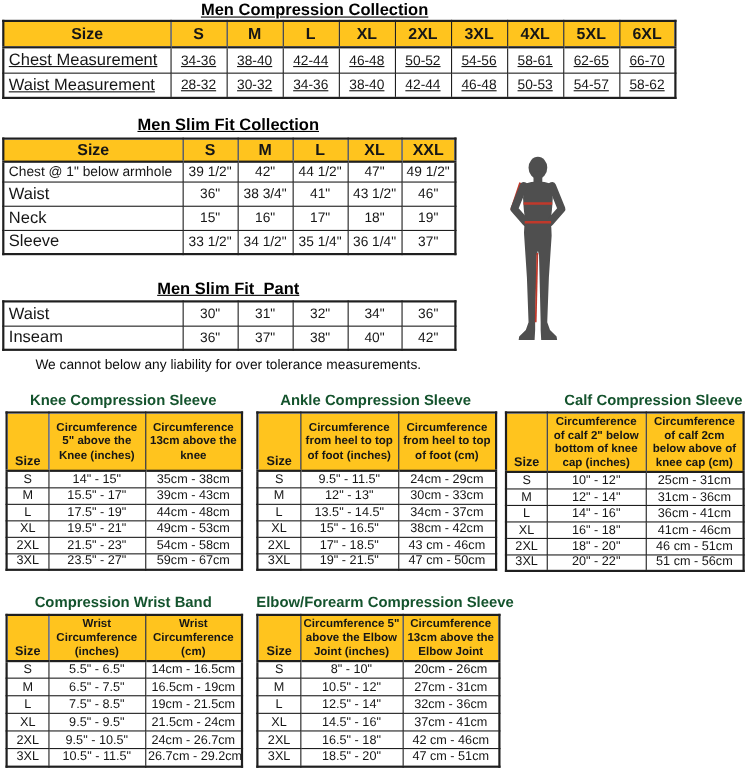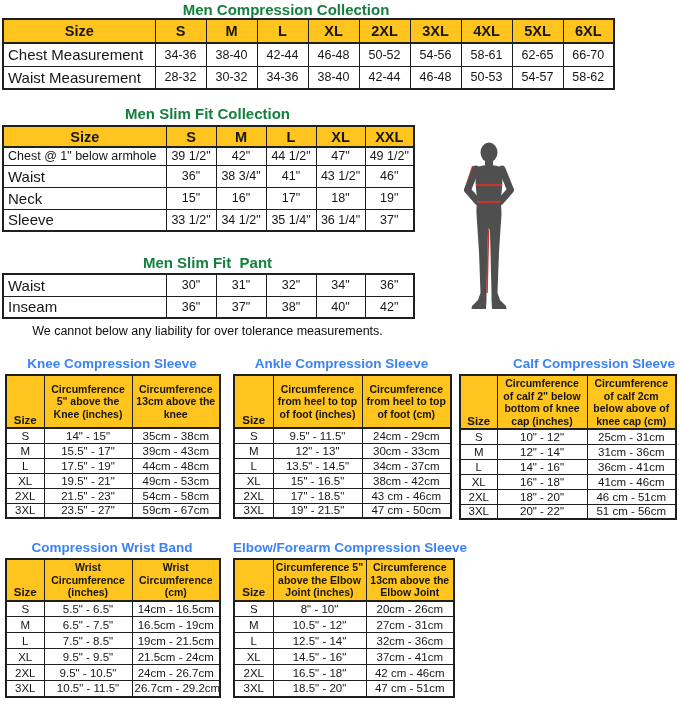--- a/index.html
+++ b/index.html
@@ -2,32 +2,32 @@
 <html style="--gold: #ffc41e; --line: #1f1f1f; --ink: #161616;"><head>
 <meta charset="utf-8">
 <style>
   :root { --gold:#ffc41e; --line:#1f1f1f; --ink:#161616; }
   * { box-sizing: border-box; margin:0; padding:0; }
   html,body { background:#fff; }
   body { font-family:"Liberation Sans", sans-serif; color:var(--ink); }
   #page { position:relative; width:679px; height:708px; background:#fff; overflow:hidden; }
   .abs { position:absolute; }
 
-  .main-title { font-size:15px; font-weight:700; color:#15803d; text-align:center; white-space:pre; }
-  .sec-title  { font-size:13.5px; font-weight:700; color:#3b82f6; text-align:center; white-space:nowrap; }
+  .main-title { font-size:15px; font-weight:700; color:#000000; text-align:center; white-space:pre;text-decoration:underline; }
+  .sec-title  { font-size:13.5px; font-weight:700; color:#14532d; text-align:center; white-space:nowrap; }
 
   table { border-collapse:collapse; table-layout:fixed; }
   .tbl  { border:2px solid var(--line); background:#fff; }
   .tbl th, .tbl td { border:1px solid var(--line); padding:0 2px; overflow:hidden; white-space:nowrap; }
   .tbl thead th { background:var(--gold); font-weight:700; text-align:center; border-bottom-width:2px; }
 
   
   .t-comp { width:613px; }
   .t-comp thead th { height:24px; font-size:14.5px; }
-  .t-comp td { height:23px; font-size:12.5px; text-align:center; }
+  .t-comp td { height:23px; font-size:12.5px; text-align:center;text-decoration:underline; }
   .t-comp td:first-child { text-align:left; font-size:15px; padding-left:4px; }
 
   .t-slim, .t-pant { width:411px; }
   .t-slim thead th { height:21px; font-size:14.5px; }
   .t-slim td, .t-pant td { height:22px; font-size:12.5px; text-align:center; }
   .t-slim td:first-child, .t-pant td:first-child { text-align:left; font-size:15px; padding-left:4px; }
   .t-slim tbody tr:first-child td { height:18px; }
   .t-slim tbody tr:first-child td:first-child { font-size:12.5px; }
 
   

